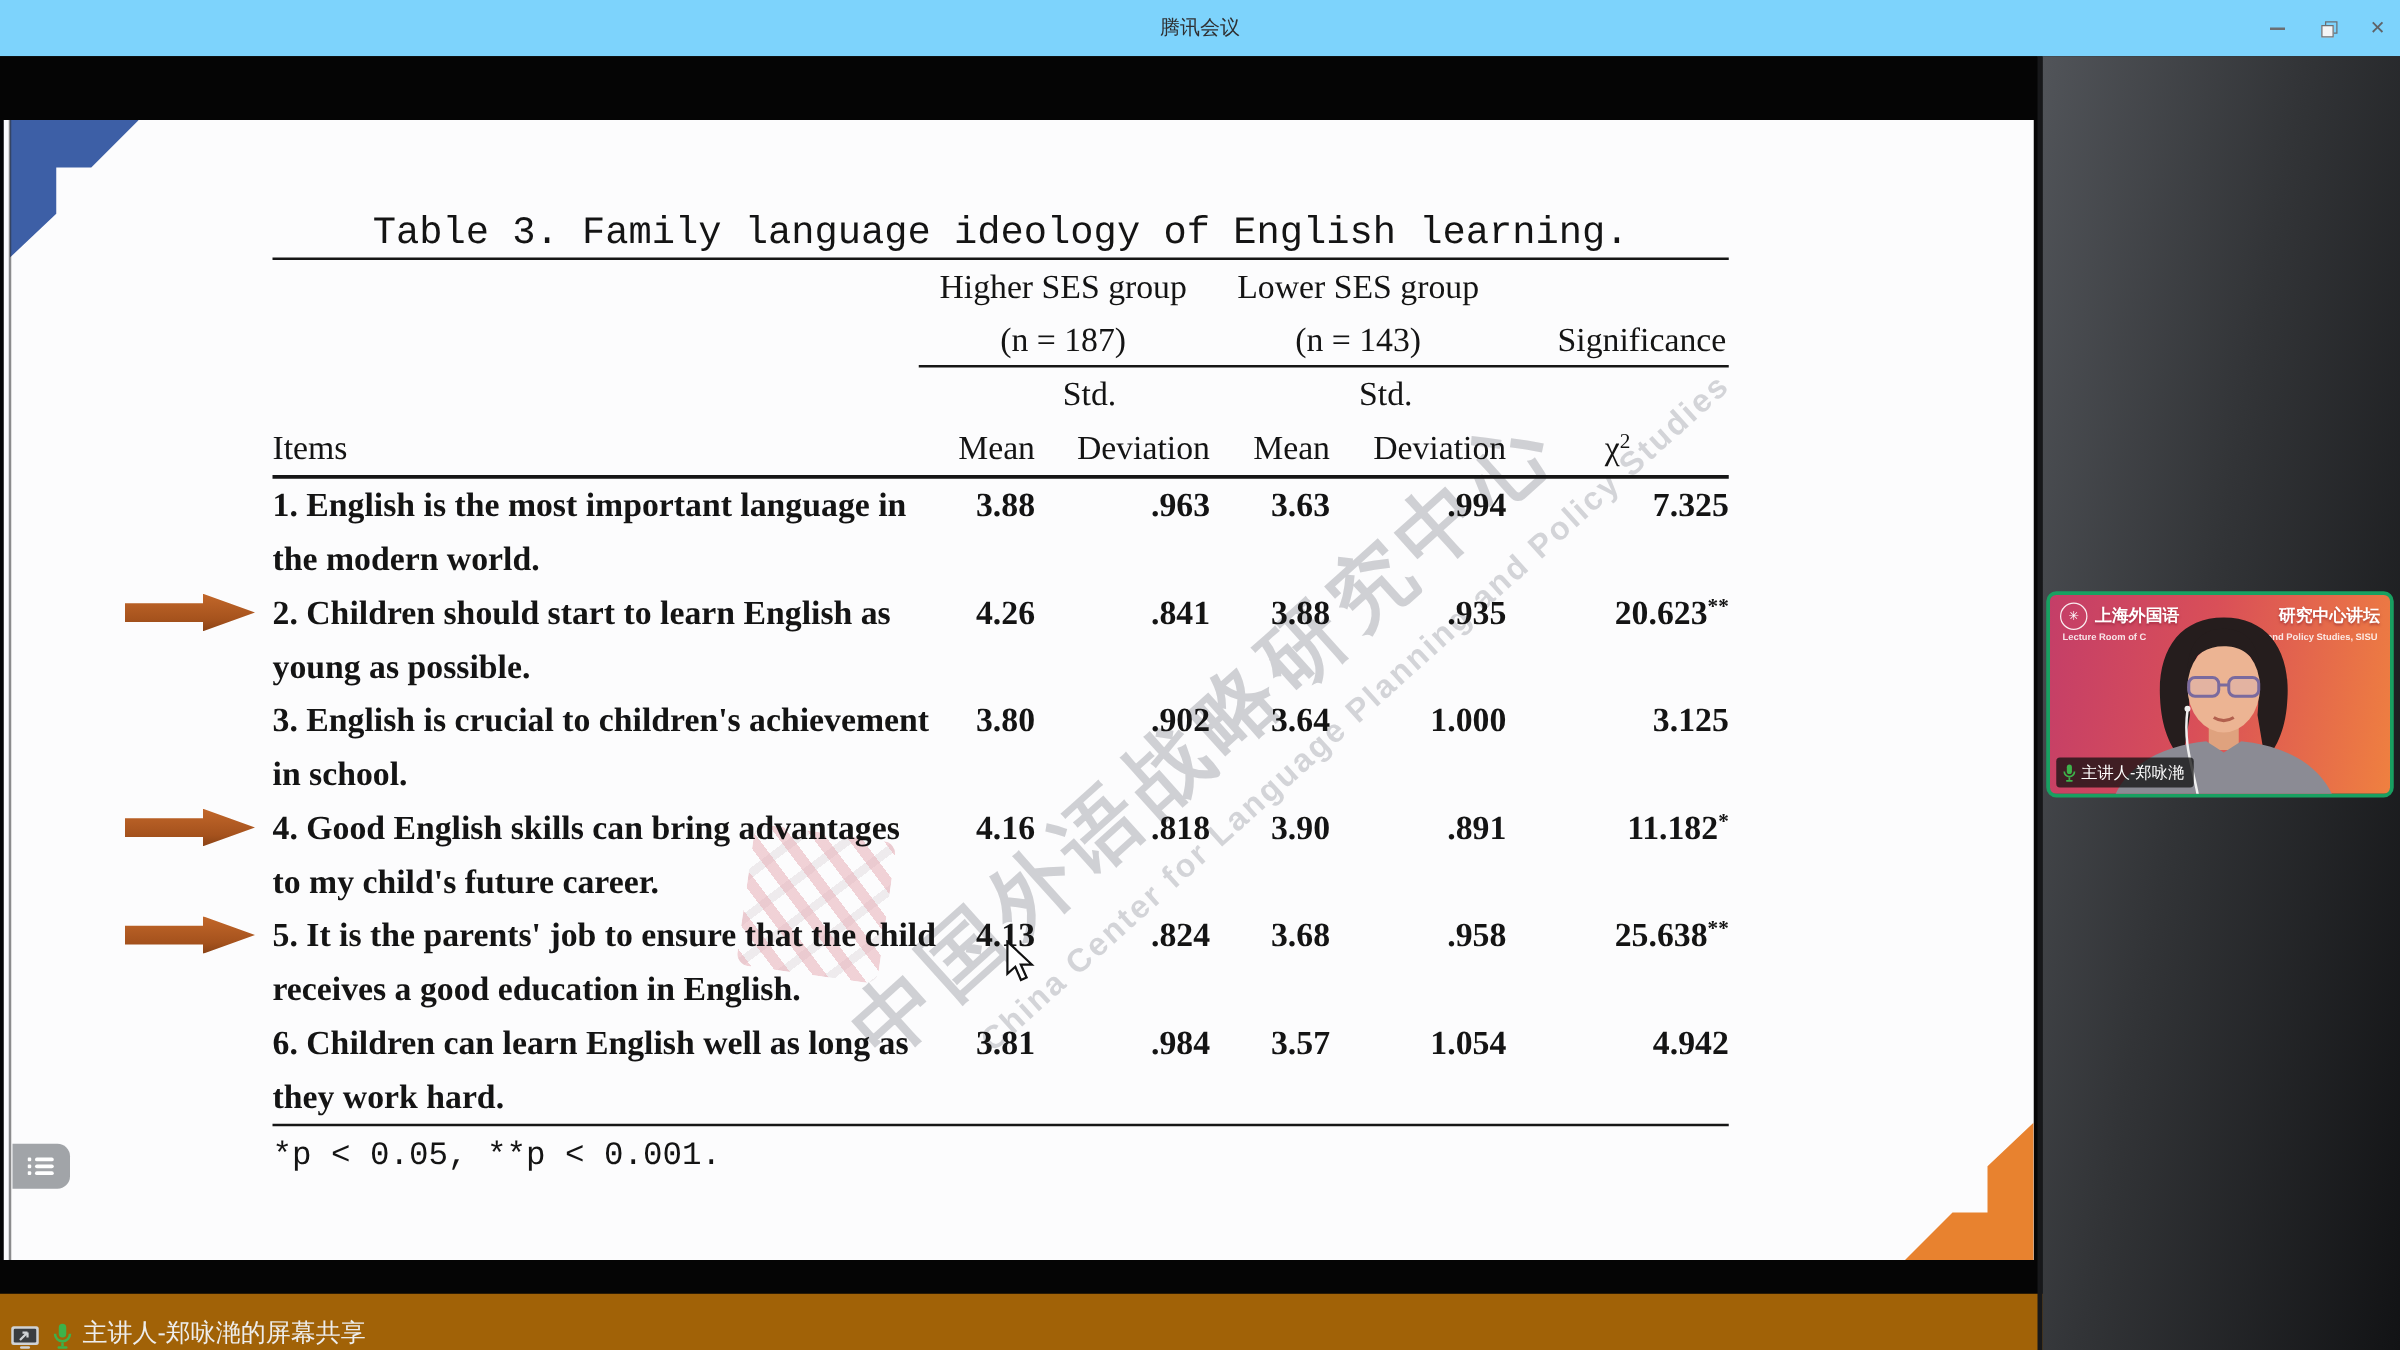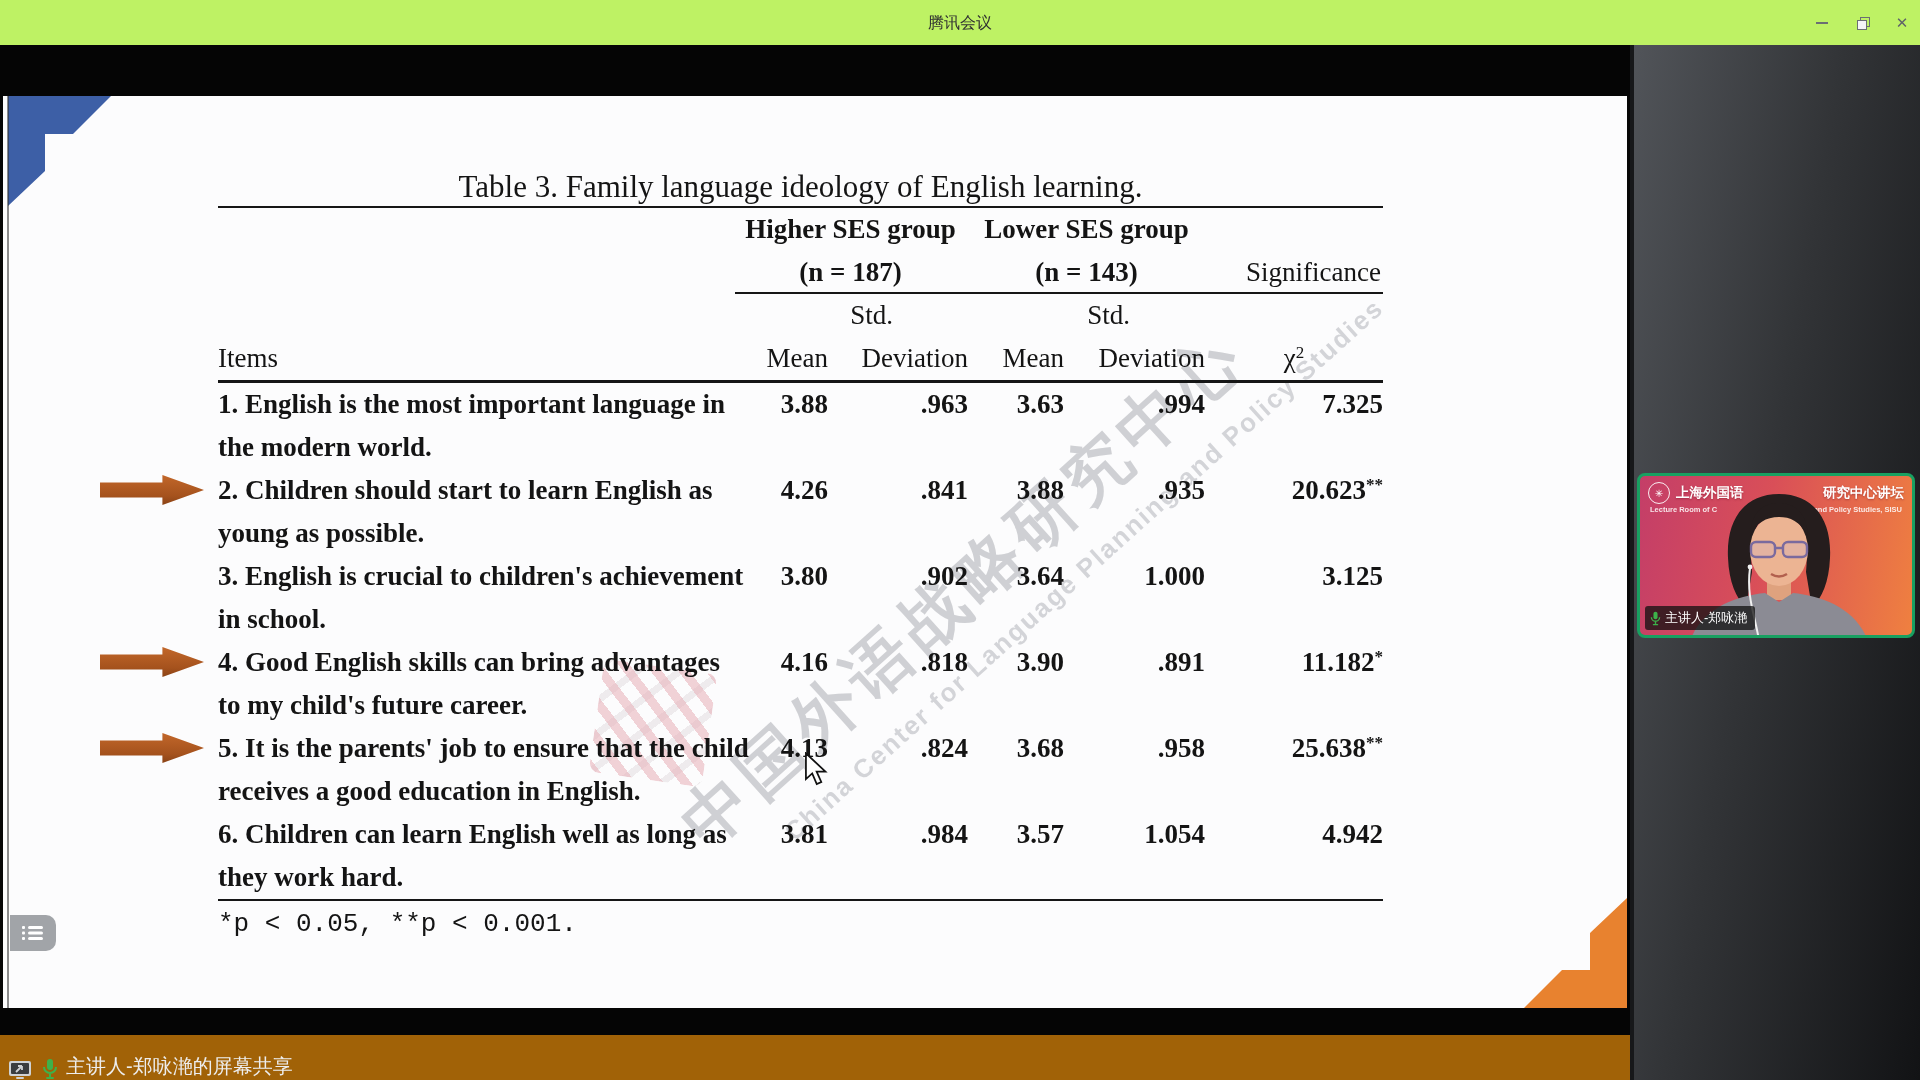--- a/index.html
+++ b/index.html
@@ -1,20 +1,20 @@
 <!DOCTYPE html>
 <html><head>
 <meta charset="utf-8">
 <style>
   html,body{margin:0;padding:0;width:1920px;height:1080px;overflow:hidden;background:#000;
     font-family:"Liberation Sans","DejaVu Sans",sans-serif;}
   .stage{position:relative;width:1920px;height:1080px;background:#060606;}
 
   
-  .titlebar{position:absolute;left:0;top:0;width:1920px;height:45px;background:#bef264;}
+  .titlebar{position:absolute;left:0;top:0;width:1920px;height:45px;background:#7dd3fc;}
   .titlebar .ttl{position:absolute;left:0;right:0;top:0;height:45px;line-height:45px;
     text-align:center;font-size:16px;color:#2f2f31;}
   .winbtns{position:absolute;right:6px;top:0;height:45px;display:flex;align-items:center;gap:24px;padding-right:4px;}
   .winbtn{width:16px;height:16px;display:flex;align-items:center;justify-content:center;
     color:#5f6368;font-size:15px;line-height:16px;cursor:default;}
   .minimize-glyph{display:block;width:12px;height:2px;background:#6b6f73;}
   .restore-box{position:relative;width:11px;height:11px;}
   .restore-box .b1{position:absolute;left:3px;top:0;width:8px;height:8px;border:1.5px solid #6b6f73;}
   .restore-box .b2{position:absolute;left:0;top:3px;width:8px;height:8px;border:1.5px solid #6b6f73;background:#f5f5f6;}
 
@@ -37,23 +37,23 @@
     color:rgba(150,152,160,.40);}
   .wm-logo{position:absolute;left:596px;top:666px;width:114px;height:114px;transform:rotate(8deg);
     border-radius:10px;opacity:.55;pointer-events:none;
     background:
       repeating-linear-gradient(45deg, rgba(214,112,126,.55) 0 9px, rgba(214,112,126,0) 9px 22px),
       repeating-linear-gradient(135deg, rgba(170,150,160,.30) 0 7px, rgba(170,150,160,0) 7px 26px);}
 
   
   .tbl{position:absolute;left:218px;top:168px;width:1165px;color:#141414;
     font-family:"Liberation Serif","DejaVu Serif",serif;font-size:27px;}
-  .t-title{height:38px;line-height:38px;text-align:center;font-size:31px;border-bottom:2.5px solid #161616;}
+  .t-title{height:38px;line-height:38px;text-align:center;font-size:31px;border-bottom:2.5px solid #161616;font-family:Liberation Mono, monospace;}
   .grow{position:relative;display:grid;grid-template-columns:515px 235px 237px 178px;height:86px;}
-  .gcell{text-align:center;line-height:43px;font-weight:bold;}
+  .gcell{text-align:center;line-height:43px;}
   .gsig{display:flex;flex-direction:column;justify-content:flex-end;text-align:right;line-height:43px;padding-right:2px;}
   .rule-group{position:absolute;left:517px;right:0;top:84px;height:2px;background:#161616;}
   .hrow{display:grid;grid-template-columns:515px 95px 140px 96px 141px 178px;height:86px;
     border-bottom:3px solid #161616;}
   .hitems{display:flex;flex-direction:column;justify-content:flex-end;line-height:43px;}
   .hone{display:flex;flex-direction:column;justify-content:flex-end;text-align:right;line-height:43px;margin-top:22px;}
   .htwo{text-align:right;line-height:43px;}
   .htwo .l1{padding-right:75px;}
   .hchi{display:flex;flex-direction:column;justify-content:flex-end;text-align:center;line-height:43px;}
   .trow{display:grid;grid-template-columns:515px 95px 140px 96px 141px 178px;height:86px;font-weight:bold;}

